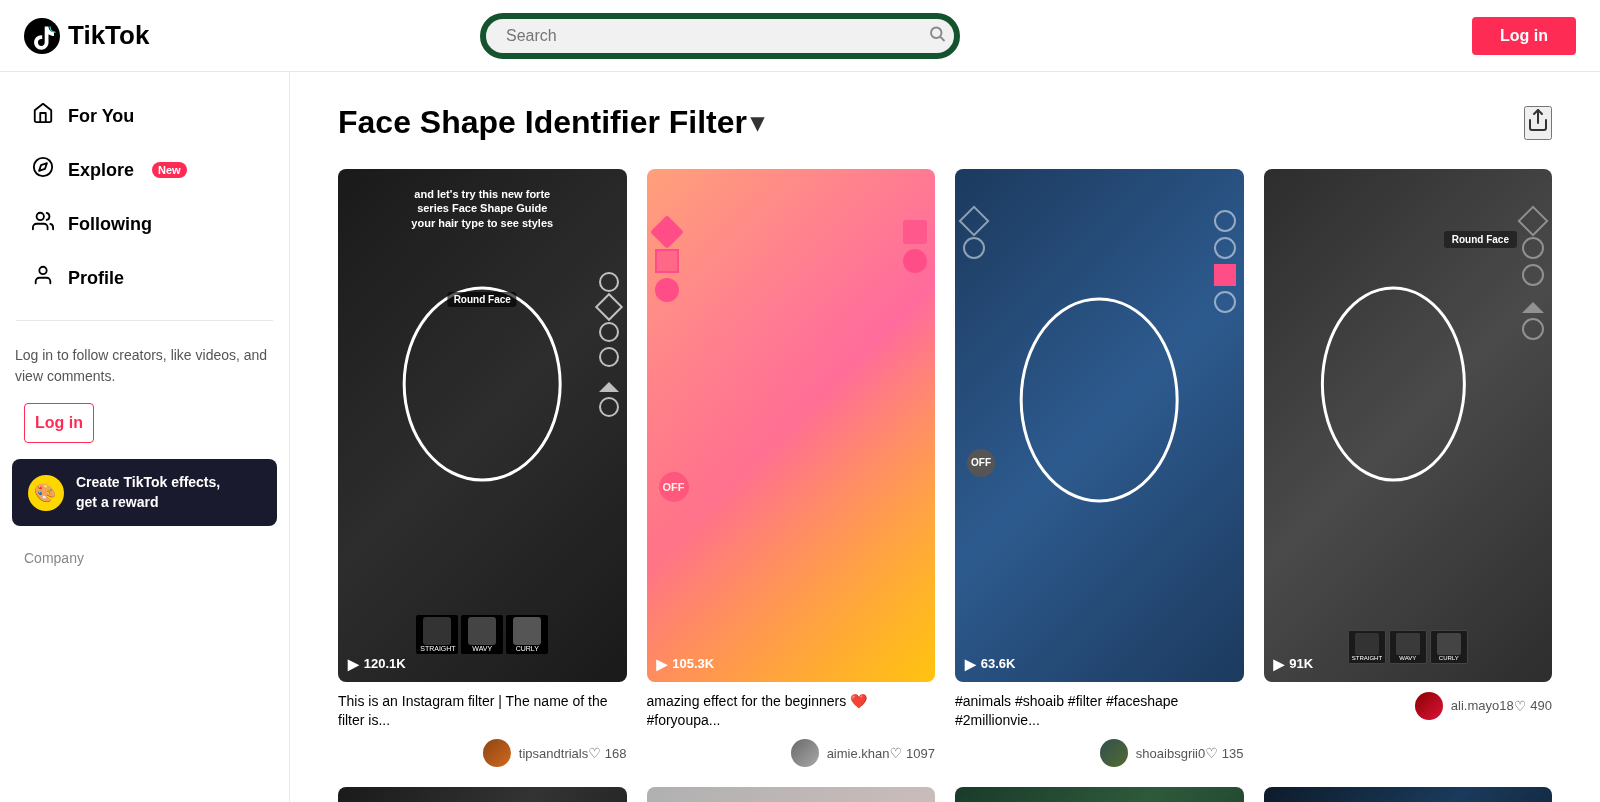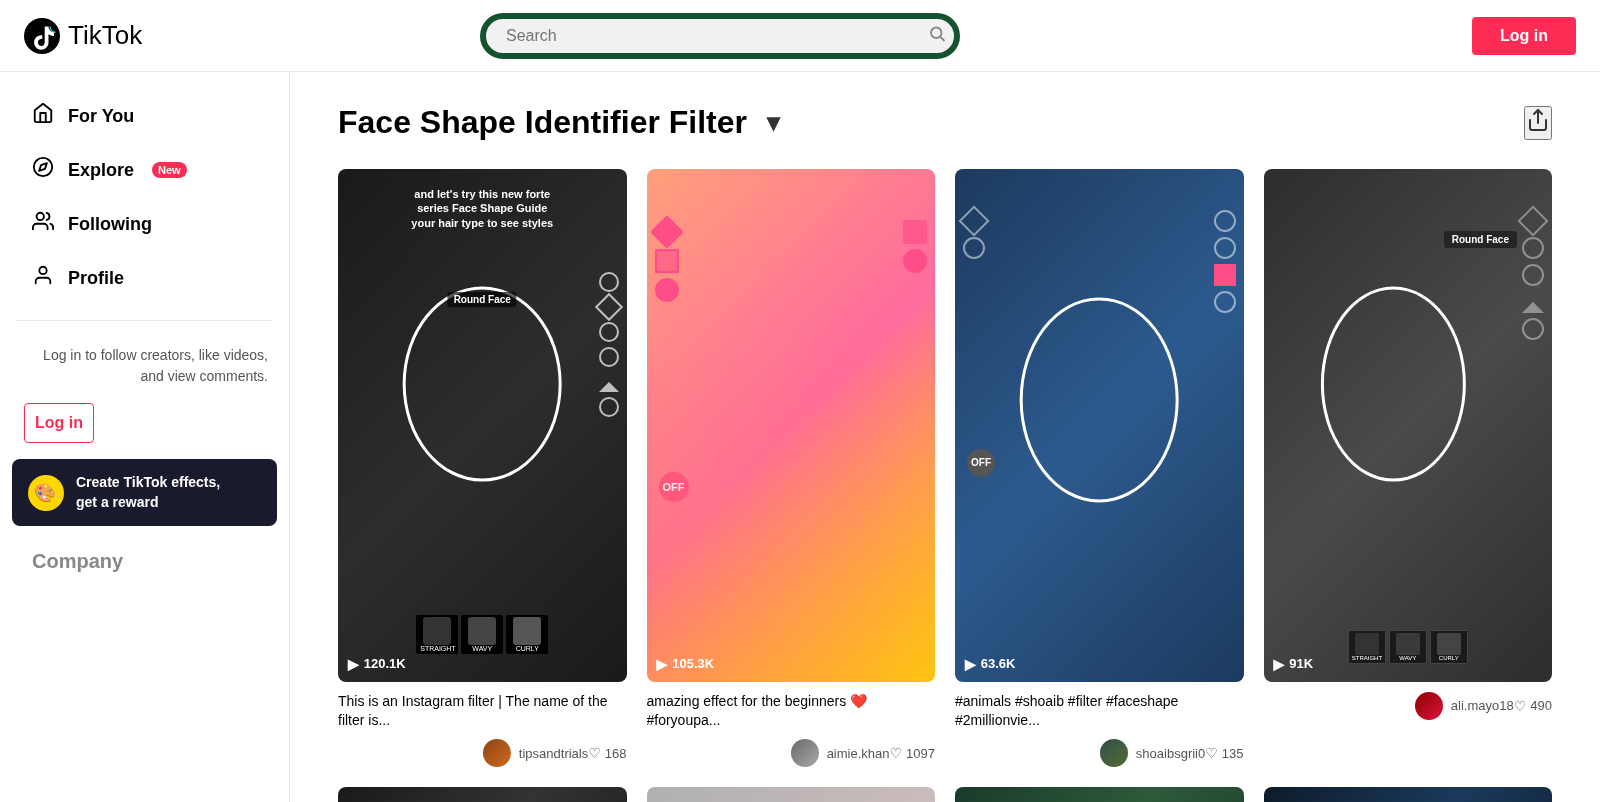--- a/index.html
+++ b/index.html
@@ -22,21 +22,21 @@
       align-items: center;
       gap: 8px;
       min-width: 200px;
     }
     .logo-icon {
       width: 36px;
       height: 36px;
     }
     .logo-text {
       font-size: 26px;
-      font-weight: 400;
+      font-weight: 700;
       color: #000;
     }
     .search-bar {
       flex: 1;
       max-width: 480px;
       margin: 0 auto;
       position: relative;
     }
     .search-input {
       width: 100%;
@@ -115,25 +115,24 @@
       padding: 2px 6px;
       border-radius: 8px;
       margin-left: 4px;
     }
     .sidebar-divider {
       border: none;
       border-top: 1px solid #e8e8e8;
       margin: 16px 16px;
     }
     .sidebar-login-text {
-      padding: 8px 21px 16px;
+      padding: 8px 15px 16px;
       font-size: 14px;
       color: #555;
       line-height: 1.5;
-      text-align: right;
     }
     .sidebar-login-btn {
       display: block;
       margin: 0 24px 16px;
       padding: 10px;
       border: 1.5px solid #fe2c55;
       background: #fff;
       color: #fe2c55;
       font-size: 16px;
       font-weight: 600;
@@ -163,24 +162,23 @@
       flex-shrink: 0;
     }
     .effects-text {
       color: #fff;
       font-size: 14px;
       font-weight: 600;
       line-height: 1.4;
     }
     .company-label {
       padding: 12px 24px;
-      font-size: 20px;
+      font-size: 14px;
       color: #888;
-      font-weight: 700;
-      margin-left: 8px;
+      font-weight: 400;
     }
 
     
     .main-content {
       margin-left: 290px;
       padding: 32px 48px;
       flex: 1;
     }
 
     
@@ -189,21 +187,21 @@
       align-items: center;
       justify-content: space-between;
       margin-bottom: 28px;
     }
     .page-title {
       font-size: 32px;
       font-weight: 800;
       color: #000;
       display: flex;
       align-items: center;
-      gap: 20px;
+      gap: 4px;
     }
     .title-chevron { font-size: 26px; color: #333; }
     .share-icon {
       font-size: 22px;
       color: #333;
       cursor: pointer;
     }
 
     
     .video-grid {

